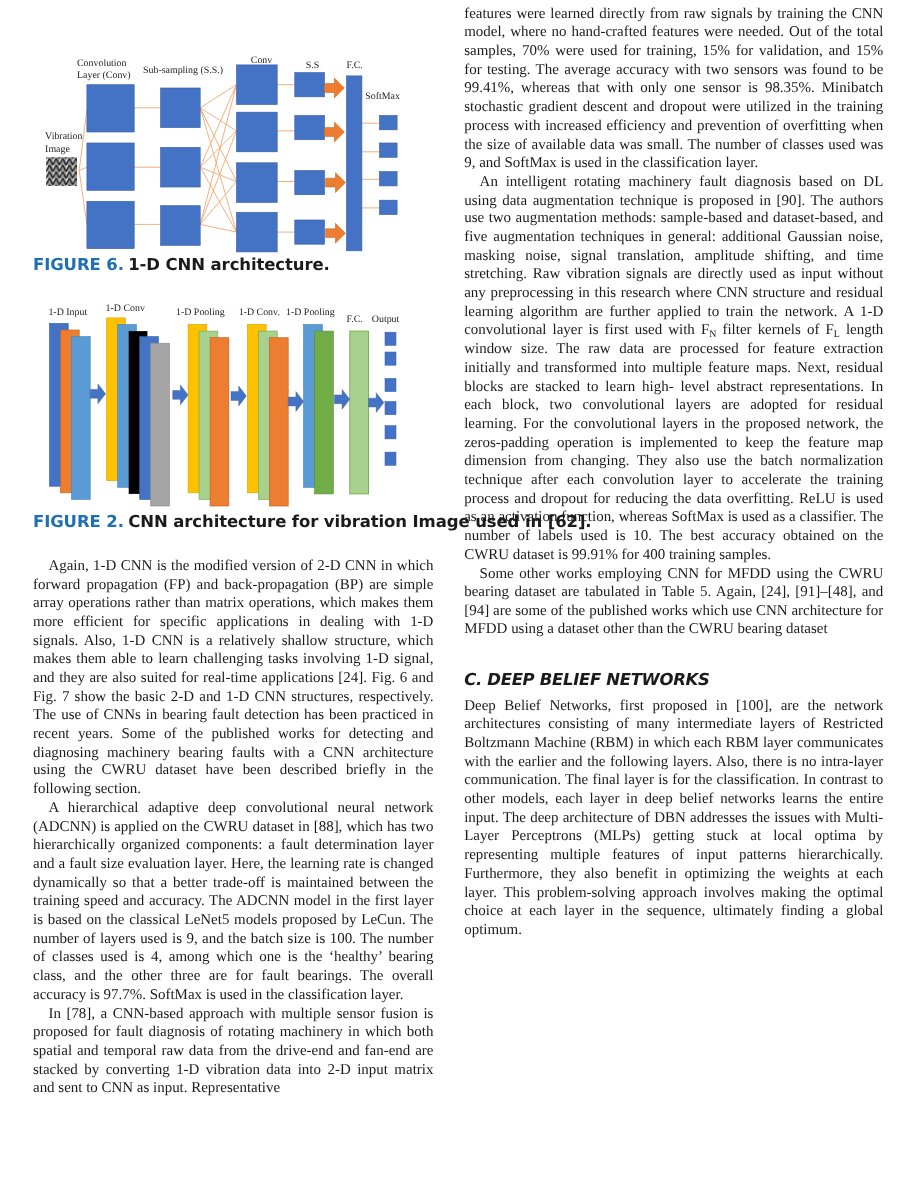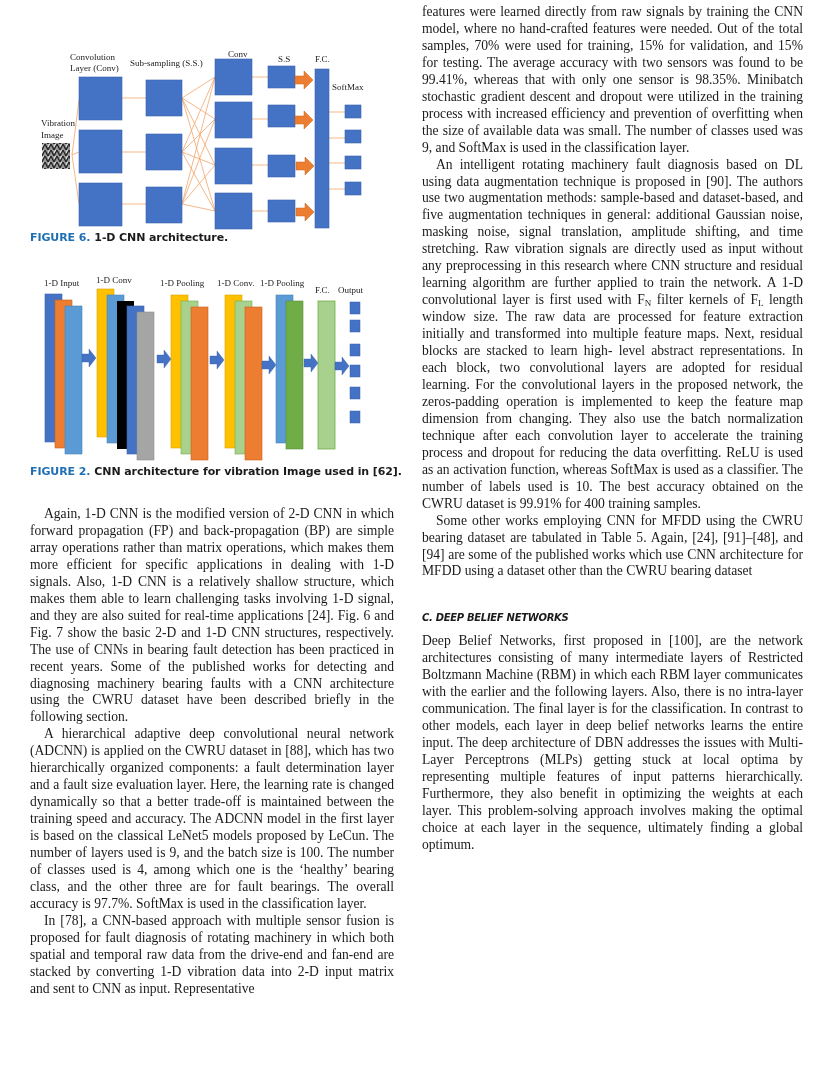--- a/index.html
+++ b/index.html
@@ -7,26 +7,26 @@
          font-family:"Liberation Serif","DejaVu Serif",serif; color:#1a1a1a; }
   .col { position:absolute; font-size:13.6px; line-height:16.95px; text-align:justify; }
   .col p { margin:0; text-indent:14px; hyphens:manual; }
   .col p.noindent { text-indent:0; }
   #left-col { left:30px; top:506px; width:364px; }
   #right-col { left:422px; top:4px; width:381px; }
   .fig { position:absolute; }
   #fig6 { left:30px; top:12px; width:380px; height:225px; }
   #fig7 { left:30px; top:265px; width:380px; height:205px; }
   .caption { position:absolute; font-family:"DejaVu Sans","Liberation Sans",sans-serif;
-             font-size:11px; font-weight:bold; color:#1b1b1b; letter-spacing:-0.1px; }
+             font-size:15px; font-weight:bold; color:#1b1b1b; letter-spacing:-0.1px; }
   .caption .lbl { color:#1f6fb3; margin-right:4px; }
   #cap6 { left:30px; top:231px; }
   #cap7 { left:30px; top:465px; }
   .section-head { font-family:"DejaVu Sans","Liberation Sans",sans-serif; font-style:italic;
-                  font-weight:bold; font-size:10px; color:#1b1b1b; letter-spacing:-0.3px;
+                  font-weight:bold; font-size:15px; color:#1b1b1b; letter-spacing:-0.3px;
                   margin:30px 0 6px 0; text-indent:0; }
   .fig-text { font-family:"Liberation Serif","DejaVu Serif",serif; font-size:9px; fill:#222; }
   sub { font-size:9px; vertical-align:-2px; line-height:0; }
 </style>
 </head>
 <body>
 
 <div class="fig" id="fig6">
   <svg width="380" height="225" viewBox="0 0 380 225">
     <defs>

